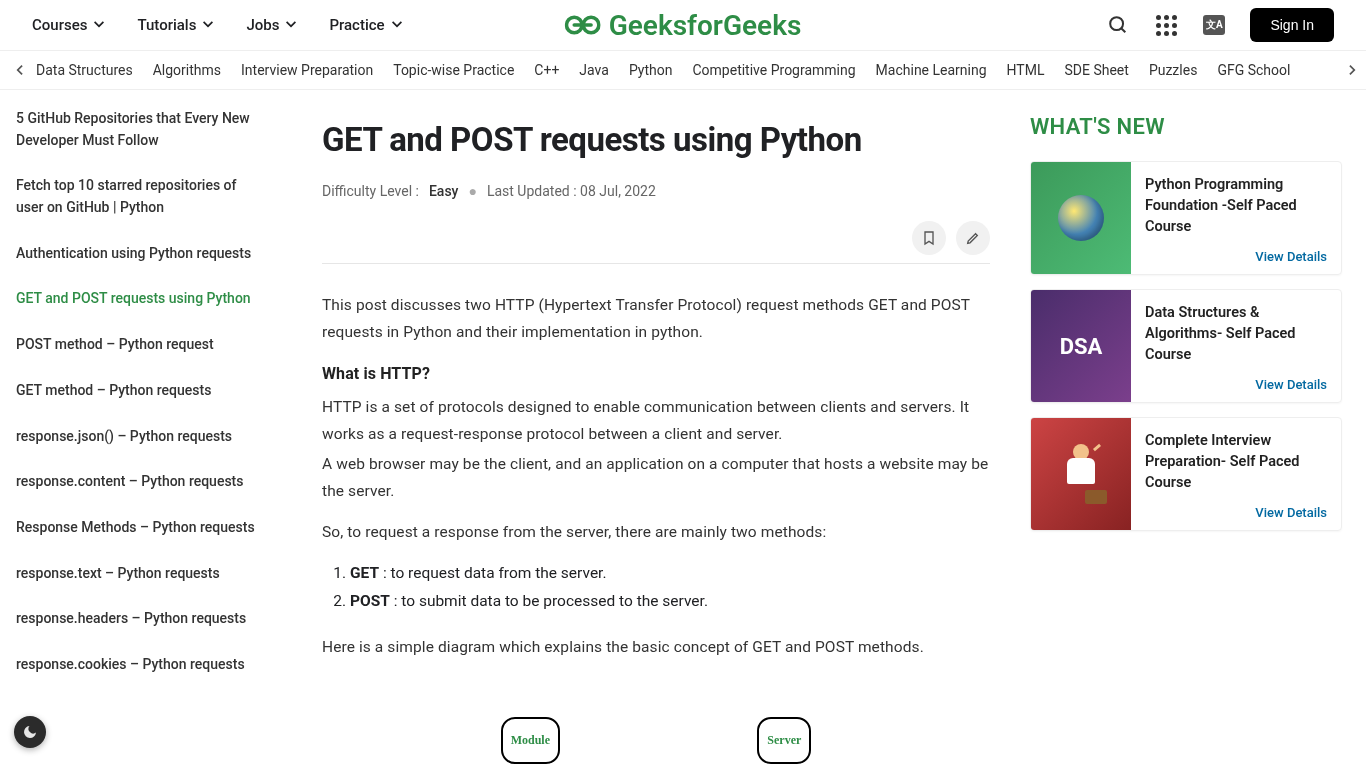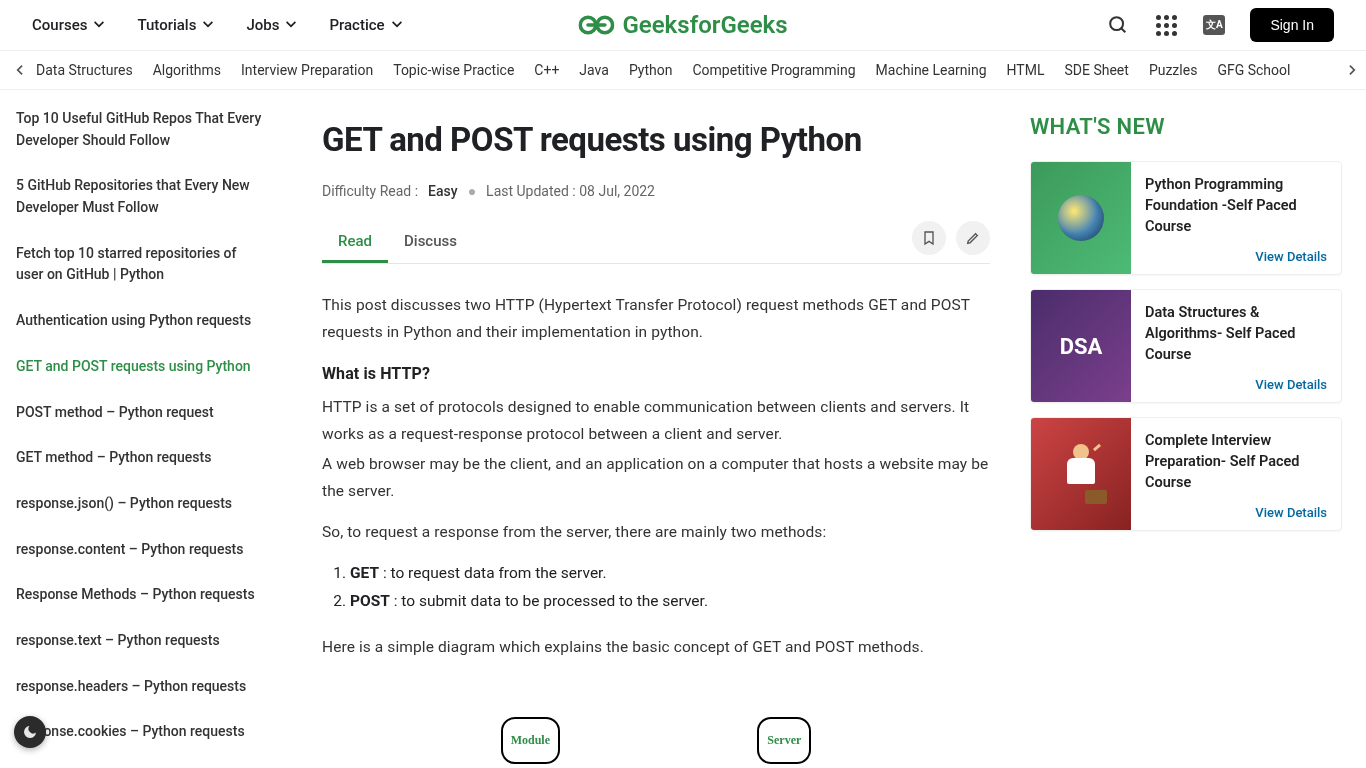--- a/index.html
+++ b/index.html
@@ -3,21 +3,21 @@
 <meta charset="utf-8">
 <style>
   * { margin: 0; padding: 0; box-sizing: border-box; }
   body { font-family: -apple-system, BlinkMacSystemFont, "Segoe UI", Roboto, Helvetica, Arial, sans-serif; color: #202124; background: #fff; width: 1366px; height: 768px; overflow: hidden; }
 
   
   .topnav { height: 50px; display: flex; align-items: center; padding: 0 32px; justify-content: space-between; }
   .topnav-left { display: flex; gap: 32px; align-items: center; }
   .topnav-left .nav-item { font-size: 15px; font-weight: 500; display: flex; align-items: center; gap: 6px; cursor: pointer; }
   .topnav-left .nav-item svg { width: 12px; height: 12px; }
-  .brand { display: flex; align-items: center; gap: 8px; font-size: 24px; font-weight: 600; color: #2E8D46; position:absolute; left:50%; transform:translateX(-50%); }
+  .brand { display: flex; align-items: center; gap: 8px; font-size: 28px; font-weight: 600; color: #2E8D46; position:absolute; left:50%; transform:translateX(-50%); }
   .brand-logo { width:36px; height:26px; display:flex; align-items:center; justify-content:center; }
   .topnav-right { display: flex; align-items: center; gap: 24px; }
   .topnav-right .icon-btn { width: 24px; height: 24px; display:flex; align-items:center; justify-content:center; cursor:pointer; color:#333; }
   .apps-grid { display:grid; grid-template-columns:repeat(3,5px); grid-template-rows:repeat(3,5px); gap:3px; }
   .apps-grid span { background:#333; border-radius:50%; }
   .signin-btn { background:#000; color:#fff; border:none; border-radius:6px; padding:9px 20px; font-size:14px; font-weight:500; cursor:pointer; }
   .translate-icon { width:22px; height:20px; background:#555; border-radius:3px; display:flex; align-items:center; justify-content:center; color:#fff; font-size:10px; font-weight:bold; }
 
   
   .secnav { height: 40px; border-top:1px solid #eee; border-bottom:1px solid #eee; display:flex; align-items:center; padding: 0 10px; position:relative; }
@@ -178,52 +178,47 @@
   <div class="chev right">
     <svg width="12" height="12" viewBox="0 0 12 12" fill="currentColor">
         <path d="M3.5 1 L8.5 6 L3.5 11 L2.3 9.8 L6.1 6 L2.3 2.2 Z"></path>
       </svg>
   </div>
 </div>
 
 <div class="main">
 
   <div class="sidebar" id="sidebar">
-      <div class="sb-item">Top 10 Useful GitHub Repos That Every Developer Should Follow</div>
       <div class="sb-item">5 GitHub Repositories that Every New Developer Must Follow</div>
       <div class="sb-item">Fetch top 10 starred repositories of user on GitHub | Python</div>
       <div class="sb-item">Authentication using Python requests</div>
       <div class="sb-item active">GET and POST requests using Python</div>
       <div class="sb-item">POST method – Python request</div>
       <div class="sb-item">GET method – Python requests</div>
       <div class="sb-item">response.json() – Python requests</div>
       <div class="sb-item">response.content – Python requests</div>
       <div class="sb-item">Response Methods – Python requests</div>
       <div class="sb-item">response.text – Python requests</div>
       <div class="sb-item">response.headers – Python requests</div>
       <div class="sb-item">response.cookies – Python requests</div>
     </div>
 
   <div class="article">
     <h1>GET and POST requests using Python</h1>
     <div class="meta-row">
-      <span class="diff-label">Difficulty Read :</span>
+      <span class="diff-label">Difficulty Level :</span>
       <span class="diff-val">Easy</span>
       <span class="dot">●</span>
       <span class="updated">
         <span>Last Updated :</span>
         <span>08 Jul, 2022</span>
       </span>
     </div>
 
     <div class="tabs-row">
-      <div id="tabs-holder" style="display:flex">
-          <div class="tab active">Read</div>
-          <div class="tab">Discuss</div>
-        </div>
       <div class="actions">
         <div class="circle-btn">
           <svg width="16" height="16" viewBox="0 0 24 24" fill="none" stroke="currentColor" stroke-width="2">
               <path d="M6 3 h12 v18 l-6-4 -6 4 Z"></path>
             </svg>
         </div>
         <div class="circle-btn">
           <svg width="16" height="16" viewBox="0 0 24 24" fill="none" stroke="currentColor" stroke-width="2">
               <path d="M4 20 l3.5-.8 11-11 -2.7-2.7 -11 11 Z M15 5 l3 3"></path>
             </svg>

